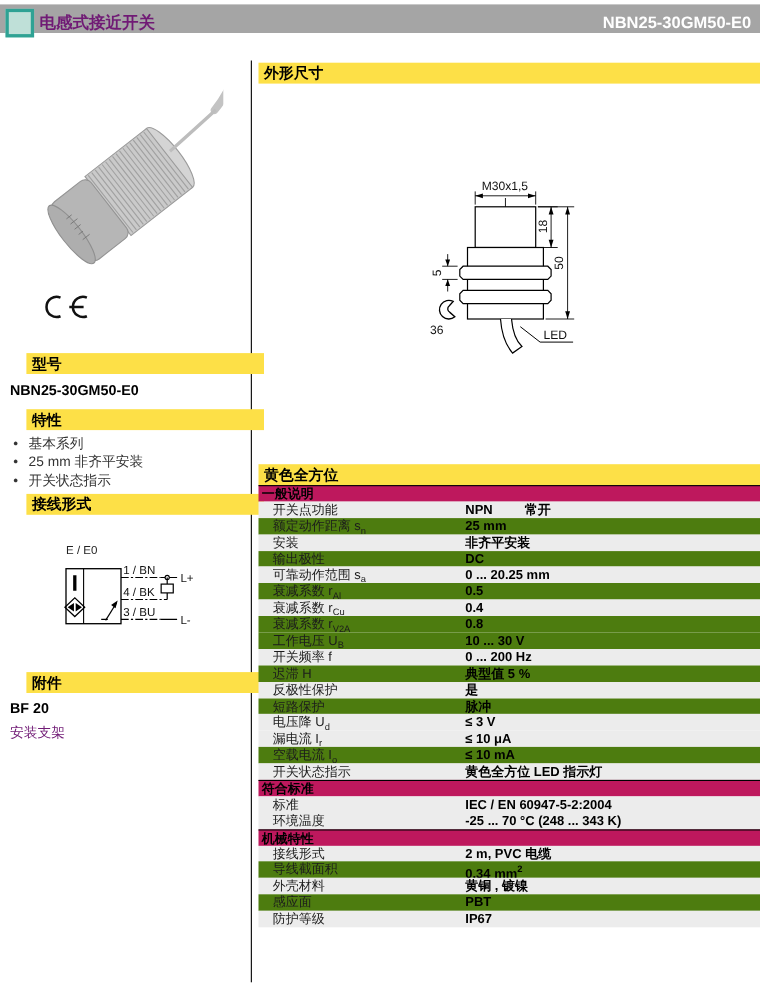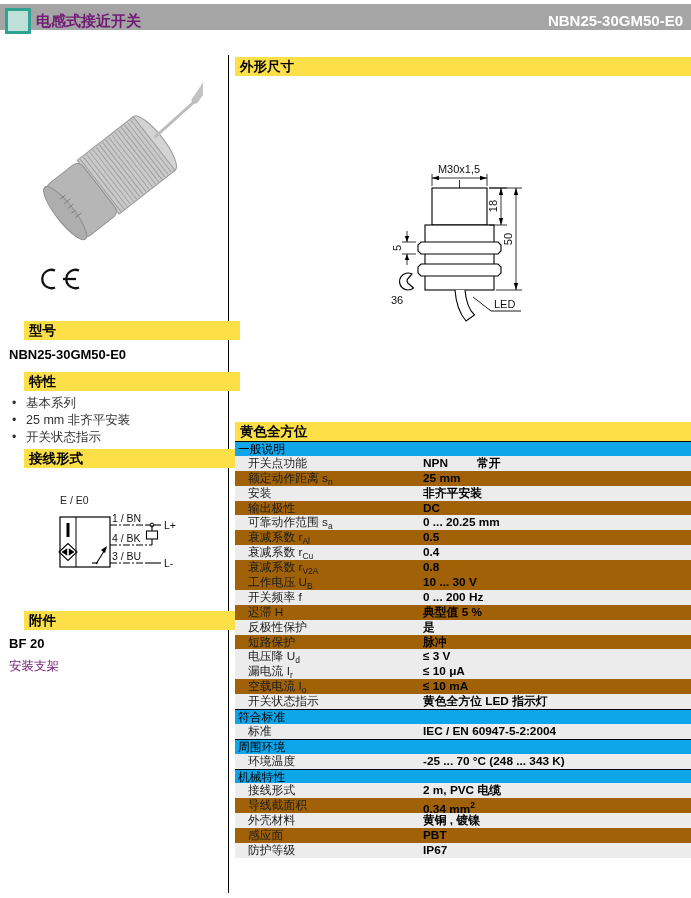--- a/index.html
+++ b/index.html
@@ -17,23 +17,23 @@
   .secbar.l{left:24px;width:216px;}
   .secbar.r{left:235px;width:456px;}
   .divider{position:absolute;left:228px;top:55px;width:1px;height:838px;background:#000;}
   .boldtxt{position:absolute;font-weight:bold;font-size:13px;}
   .plaintxt{position:absolute;font-size:12.5px;color:#701a75;}
   .bullets{position:absolute;left:10px;top:395px;width:214px;font-size:12.5px;color:#333;}
   .bullets .bi{display:flex;line-height:17px;}
   .bullets .dot{width:14px;text-align:left;padding-left:2px;}
   
   .techtable{position:absolute;left:235px;top:441px;width:456px;font-size:11.8px;}
-  .trow{position:relative;height:14.9px;line-height:14.9px;background:#a16207;box-sizing:border-box;}
+  .trow{position:relative;height:14.9px;line-height:14.9px;background:#4d7c0f;box-sizing:border-box;}
   .trow.shade{background:#ececec;}
-  .trow.subheader{font-weight:normal;border-top:1.5px solid #000;background:#0ea5e9;}
+  .trow.subheader{font-weight:bold;border-top:1.5px solid #000;background:#be185d;}
   .tsub{position:absolute;left:3px;top:0;}
   .tlabel{position:absolute;left:13px;top:0;color:#1c1c1c;white-space:nowrap;text-align:right;}
   .tvalue{position:absolute;left:188px;top:0;font-weight:bold;white-space:nowrap;}
   .tvalue2{position:absolute;left:242px;top:0;font-weight:bold;white-space:nowrap;}
   sub{font-size:8.5px;}
   sup{font-size:8.5px;}
   svg text{font-family:"Liberation Sans","DejaVu Sans",sans-serif;}
 </style>
 </head>
 <body>
@@ -281,23 +281,20 @@
         <span class="tlabel">开关状态指示</span>
         <span class="tvalue">黄色全方位 LED 指示灯</span>
       </div>
       <div class="trow subheader">
         <span class="tsub">符合标准</span>
       </div>
       <div class="trow shade">
         <span class="tlabel">标准</span>
         <span class="tvalue">IEC / EN 60947-5-2:2004</span>
       </div>
-      <div class="trow subheader">
-        <span class="tsub">周围环境</span>
-      </div>
       <div class="trow shade">
         <span class="tlabel">环境温度</span>
         <span class="tvalue">-25 ... 70 °C (248 ... 343 K)</span>
       </div>
       <div class="trow subheader">
         <span class="tsub">机械特性</span>
       </div>
       <div class="trow shade">
         <span class="tlabel">接线形式</span>
         <span class="tvalue">2 m, PVC 电缆</span>

